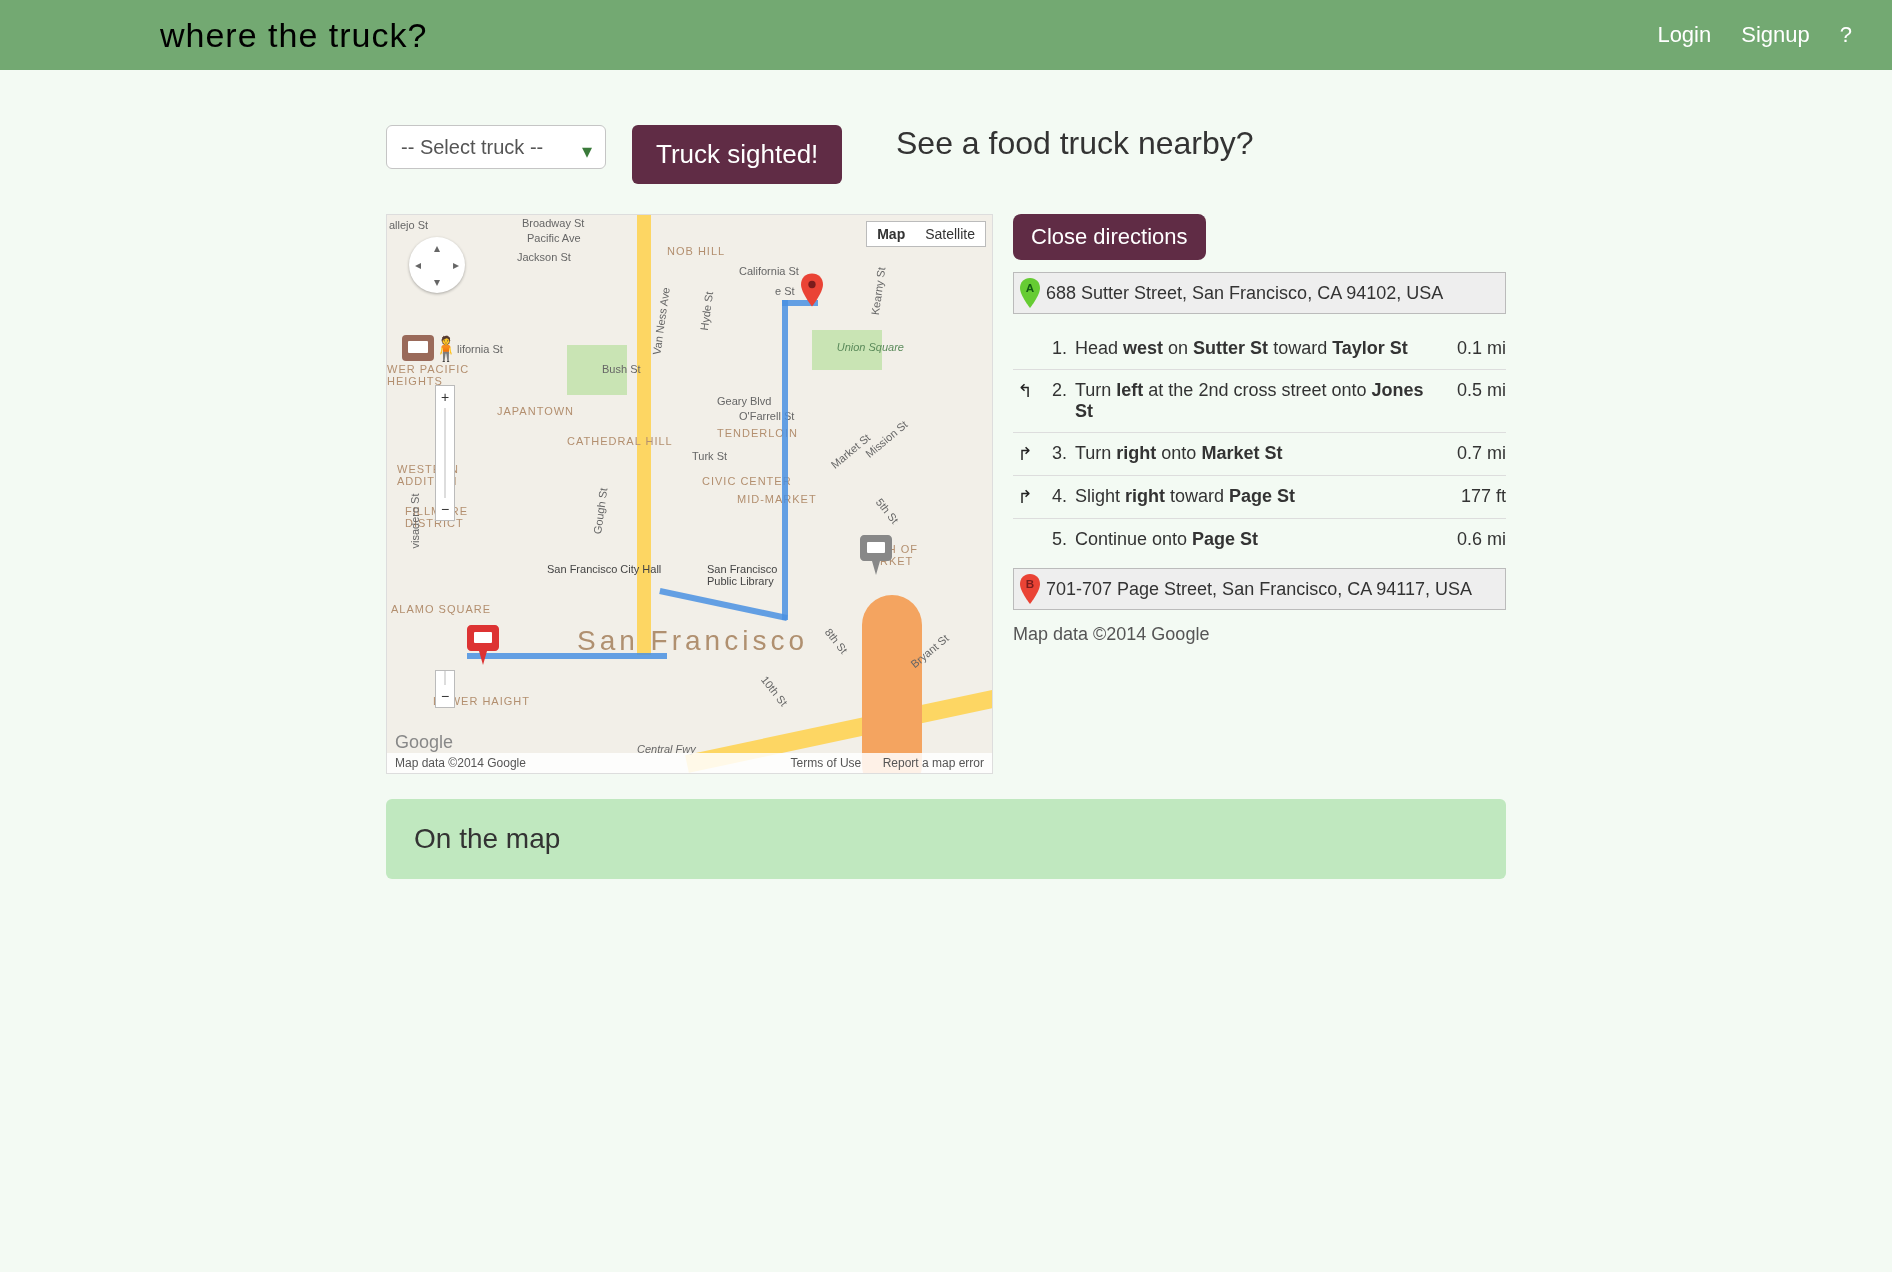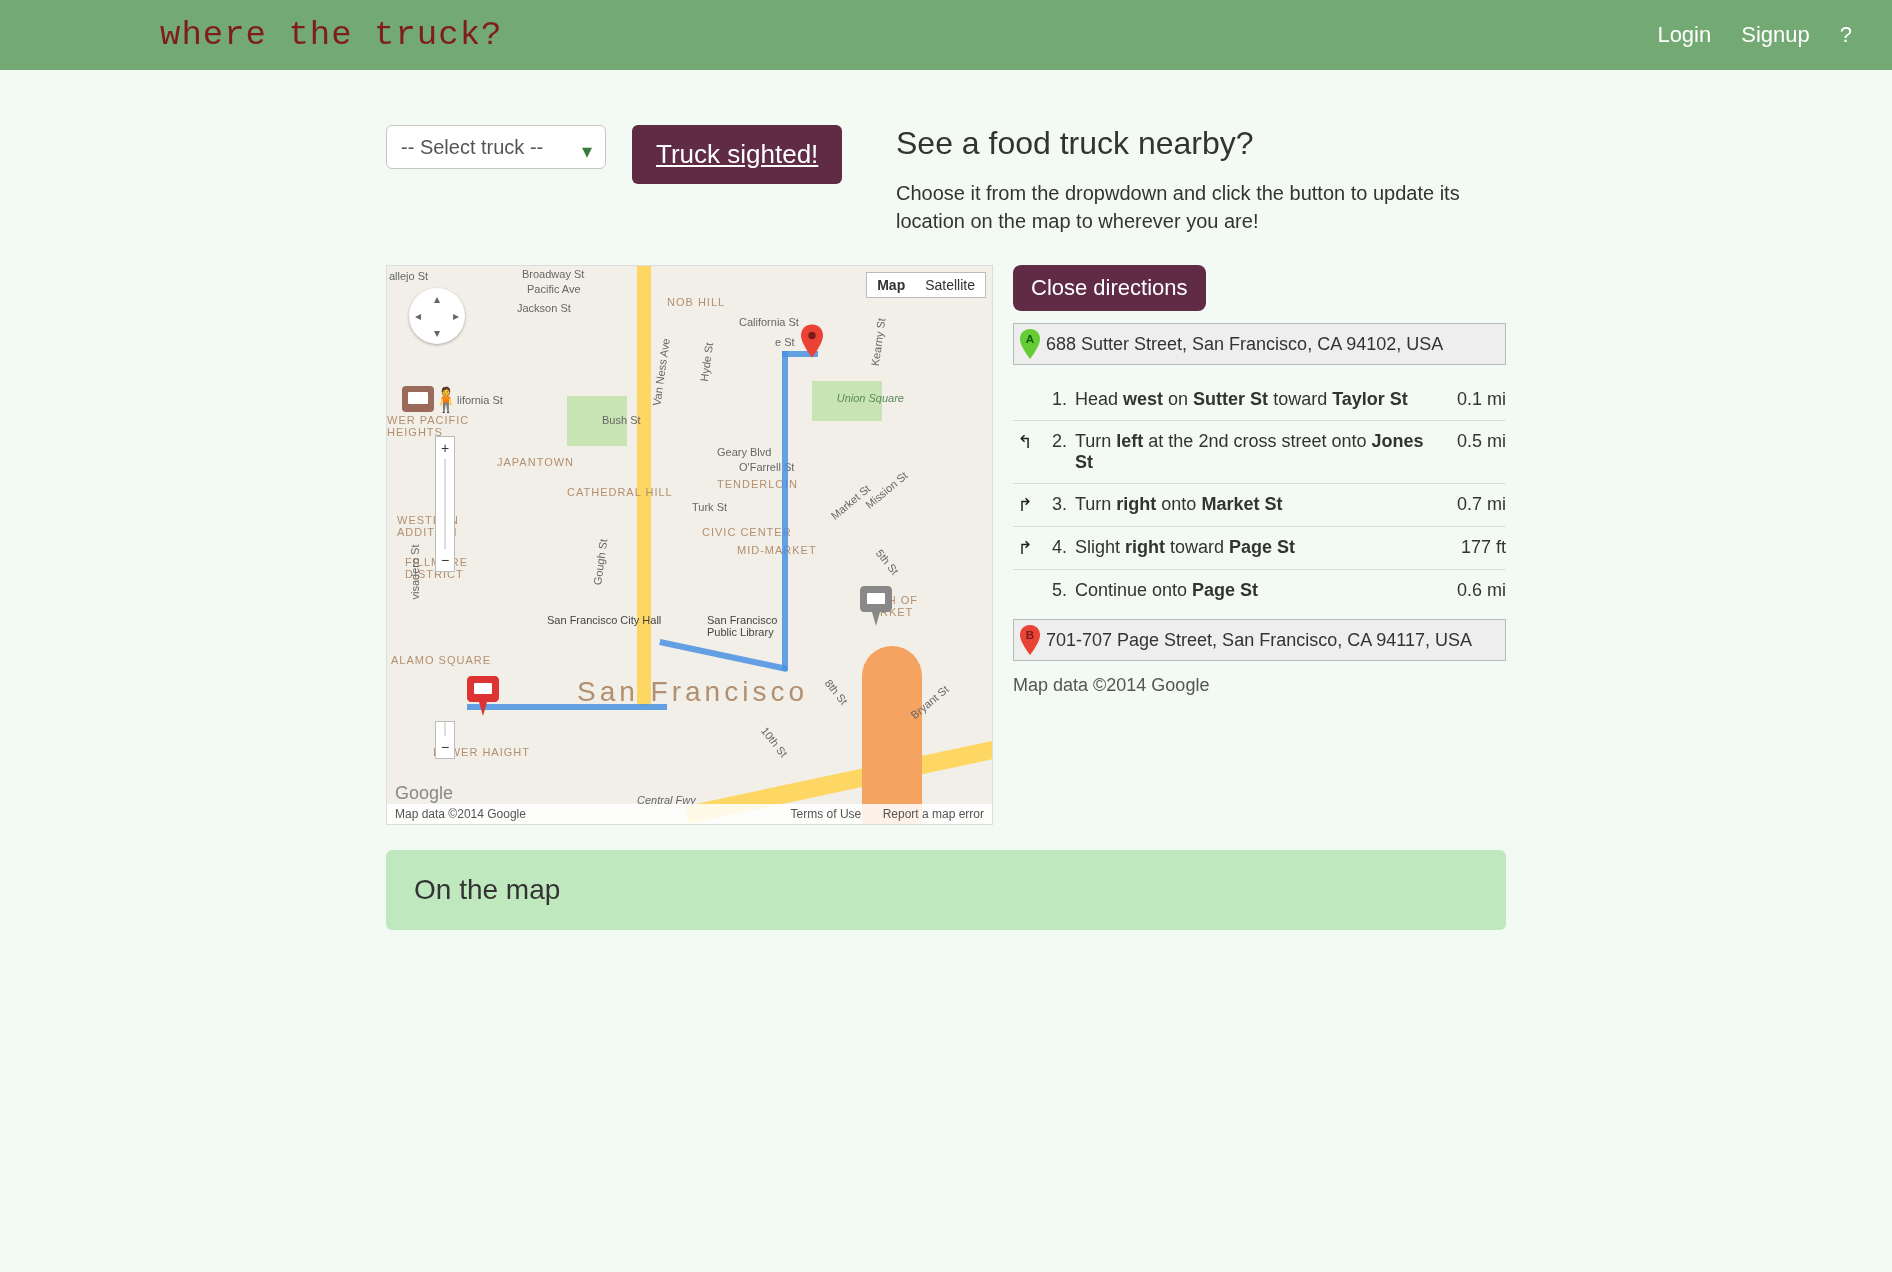--- a/index.html
+++ b/index.html
@@ -1,30 +1,30 @@
 <!DOCTYPE html>
 <html><head>
 <meta charset="utf-8">
 <style>
 * { box-sizing: border-box; margin: 0; padding: 0; }
 body { font-family: -apple-system, BlinkMacSystemFont, "Segoe UI", sans-serif; background: #f3faf3; color: #333; }
 
 .header { background: #73a972; height: 70px; display: flex; align-items: center; padding: 0 40px; justify-content: space-between; }
-.logo { color: #7f1d1d; font-size: 34px; font-family: Liberation Mono, monospace; font-weight: 500; letter-spacing: 1px; padding-left: 120px; }
+.logo { color: #000000; font-size: 34px; font-family: Liberation Sans, sans-serif; font-weight: 500; letter-spacing: 1px; padding-left: 120px; }
 .nav-links { display: flex; gap: 30px; }
 .nav-links a { color: #fff; text-decoration: none; font-size: 22px; }
 
 .container { max-width: 1200px; margin: 0 auto; padding: 55px 40px 20px; }
 
 .top-row { display: flex; gap: 40px; margin-bottom: 30px; }
 .controls { display: flex; gap: 26px; align-items: flex-start; min-width: 470px; }
 .select-box { position: relative; }
 .select-box select { appearance: none; -webkit-appearance: none; border: 1px solid #c5c5c5; border-radius: 6px; background: #fff; padding: 10px 50px 10px 14px; font-size: 20px; color: #555; width: 220px; }
 .select-caret { position: absolute; right: 14px; top: 14px; pointer-events: none; color: #3a7a3a; font-size: 20px; }
-.btn-purple { background: #602c45; color: #fff; border: none; border-radius: 6px; padding: 14px 24px; font-size: 26px; cursor: pointer; text-decoration: underline; }
+.btn-purple { background: #602c45; color: #fff; border: none; border-radius: 6px; padding: 14px 24px; font-size: 26px; cursor: pointer; }
 .info { flex: 1; }
 .info h2 { font-size: 32px; font-weight: 400; color: #333; margin-bottom: 17px; }
 .info p { font-size: 20px; color: #333; line-height: 1.4; }
 
 .main-row { display: flex; gap: 20px; }
 .map-box { width: 607px; height: 560px; background: #f2efe9; border: 1px solid #ddd; position: relative; overflow: hidden; }
 
 
 .map-bg { position:absolute; inset:0; background:#f2efe8; }
 .road-yellow { position:absolute; background:#fdd663; }
@@ -110,21 +110,20 @@
       <div class="select-box">
         <select>
           <option>-- Select truck --</option>
         </select>
         <span class="select-caret">▾</span>
       </div>
       <button class="btn-purple">Truck sighted!</button>
     </div>
     <div class="info">
       <h2>See a food truck nearby?</h2>
-      <p>Choose it from the dropwdown and click the button to update its location on the map to wherever you are!</p>
     </div>
   </div>
 
   <div class="main-row">
     <div class="map-box">
       <div class="map-bg"></div>
       <div class="road-yellow v1"></div>
       <div class="road-yellow d1"></div>
       <div class="road-orange v2"></div>
       <div class="park p1"></div>

